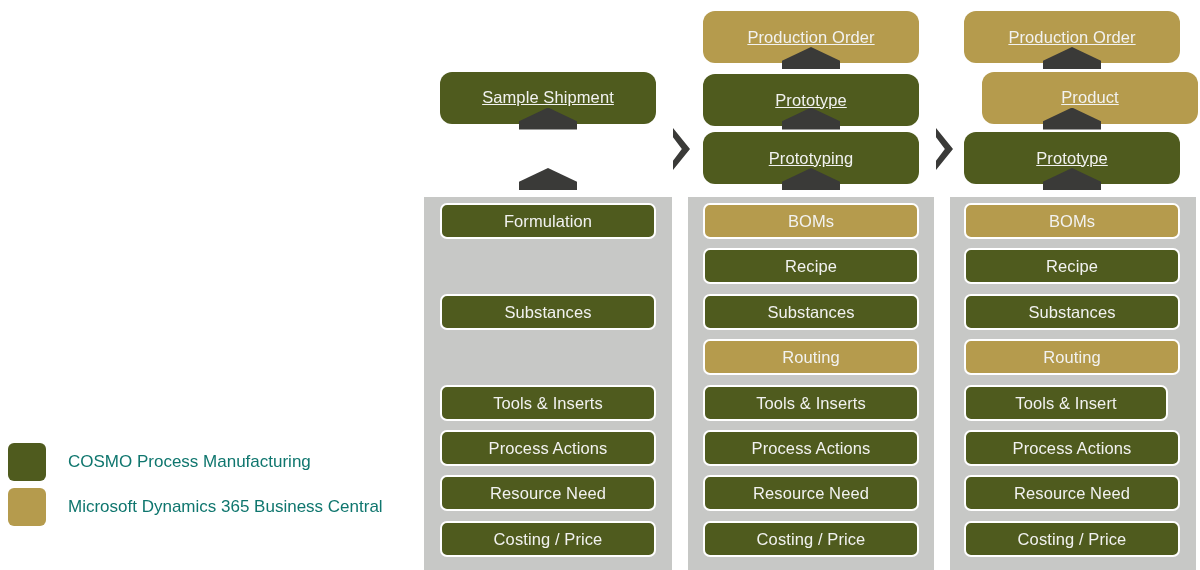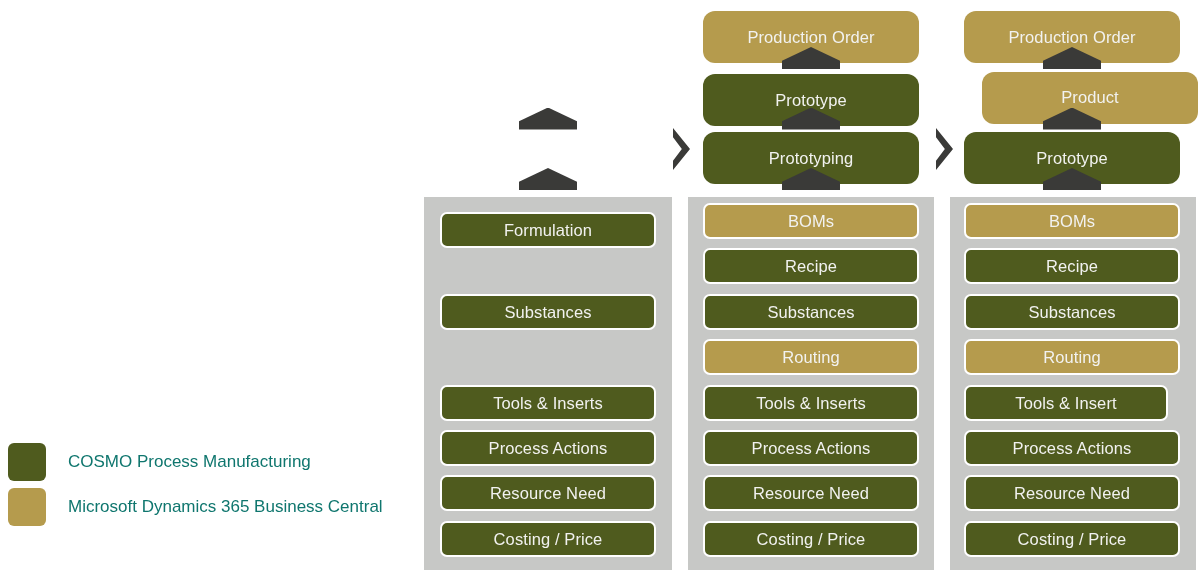--- a/index.html
+++ b/index.html
@@ -41,20 +41,21 @@
     white-space: nowrap;
   }
   .pill.green { background: #4F5B1E; }
   .pill.gold  { background: #B59B4D; }
 
   
   .stage-pill {
     height: 52px;
     border-radius: 12px;
     border: none;
+    text-decoration: underline;
   }
 
   
   .panel {
     position: absolute;
     background: #C7C8C6;
     top: 197px;
     height: 373px;
   }
 
@@ -98,35 +99,36 @@
     white-space: nowrap;
   }
 </style>
 </head>
 <body>
 
 <div id="canvas">
     <div class="panel" style="left: 424px; width: 248px;"></div>
     <div class="panel" style="left: 688px; width: 246px;"></div>
     <div class="panel" style="left: 950px; width: 246px;"></div>
+    <div class="pill stage-pill green" style="left: 440px; top: 71.5px; width: 216px;">Sample Shipment</div>
     <div class="up-arrow" style="left: 519px; top: 107.5px;"></div>
     <div class="up-arrow" style="left: 519px; top: 168px;"></div>
     <div class="pill stage-pill gold" style="left: 703px; top: 11px; width: 216px;">Production Order</div>
     <div class="up-arrow" style="left: 782px; top: 47px;"></div>
     <div class="pill stage-pill green" style="left: 703px; top: 74px; width: 216px; text-align: right;">Prototype</div>
     <div class="up-arrow" style="left: 782px; top: 107.5px;"></div>
     <div class="pill stage-pill green" style="left: 703px; top: 132px; width: 216px; text-align: right;">Prototyping</div>
     <div class="up-arrow" style="left: 782px; top: 168px;"></div>
     <div class="pill stage-pill gold" style="left: 964px; top: 11px; width: 216px;">Production Order</div>
     <div class="up-arrow" style="left: 1043px; top: 47px;"></div>
     <div class="pill stage-pill gold" style="left: 964px; top: 71.5px; width: 216px; margin-left: 18px;">Product</div>
     <div class="up-arrow" style="left: 1043px; top: 107.5px;"></div>
     <div class="pill stage-pill green" style="left: 964px; top: 132px; width: 216px;">Prototype</div>
     <div class="up-arrow" style="left: 1043px; top: 168px;"></div>
-    <div class="pill green" style="left: 440px; top: 212px; width: 216px;">Formulation</div>
+    <div class="pill green" style="left: 440px; top: 203px; width: 216px;">Formulation</div>
     <div class="pill green" style="left: 440px; top: 294px; width: 216px;">Substances</div>
     <div class="pill green" style="left: 440px; top: 385px; width: 216px;">Tools &amp; Inserts</div>
     <div class="pill green" style="left: 440px; top: 430px; width: 216px;">Process Actions</div>
     <div class="pill green" style="left: 440px; top: 475px; width: 216px;">Resource Need</div>
     <div class="pill green" style="left: 440px; top: 521px; width: 216px;">Costing / Price</div>
     <div class="pill gold" style="left: 703px; top: 203px; width: 216px;">BOMs</div>
     <div class="pill green" style="left: 703px; top: 248px; width: 216px;">Recipe</div>
     <div class="pill green" style="left: 703px; top: 294px; width: 216px;">Substances</div>
     <div class="pill gold" style="left: 703px; top: 339px; width: 216px;">Routing</div>
     <div class="pill green" style="left: 703px; top: 385px; width: 216px;">Tools &amp; Inserts</div>

